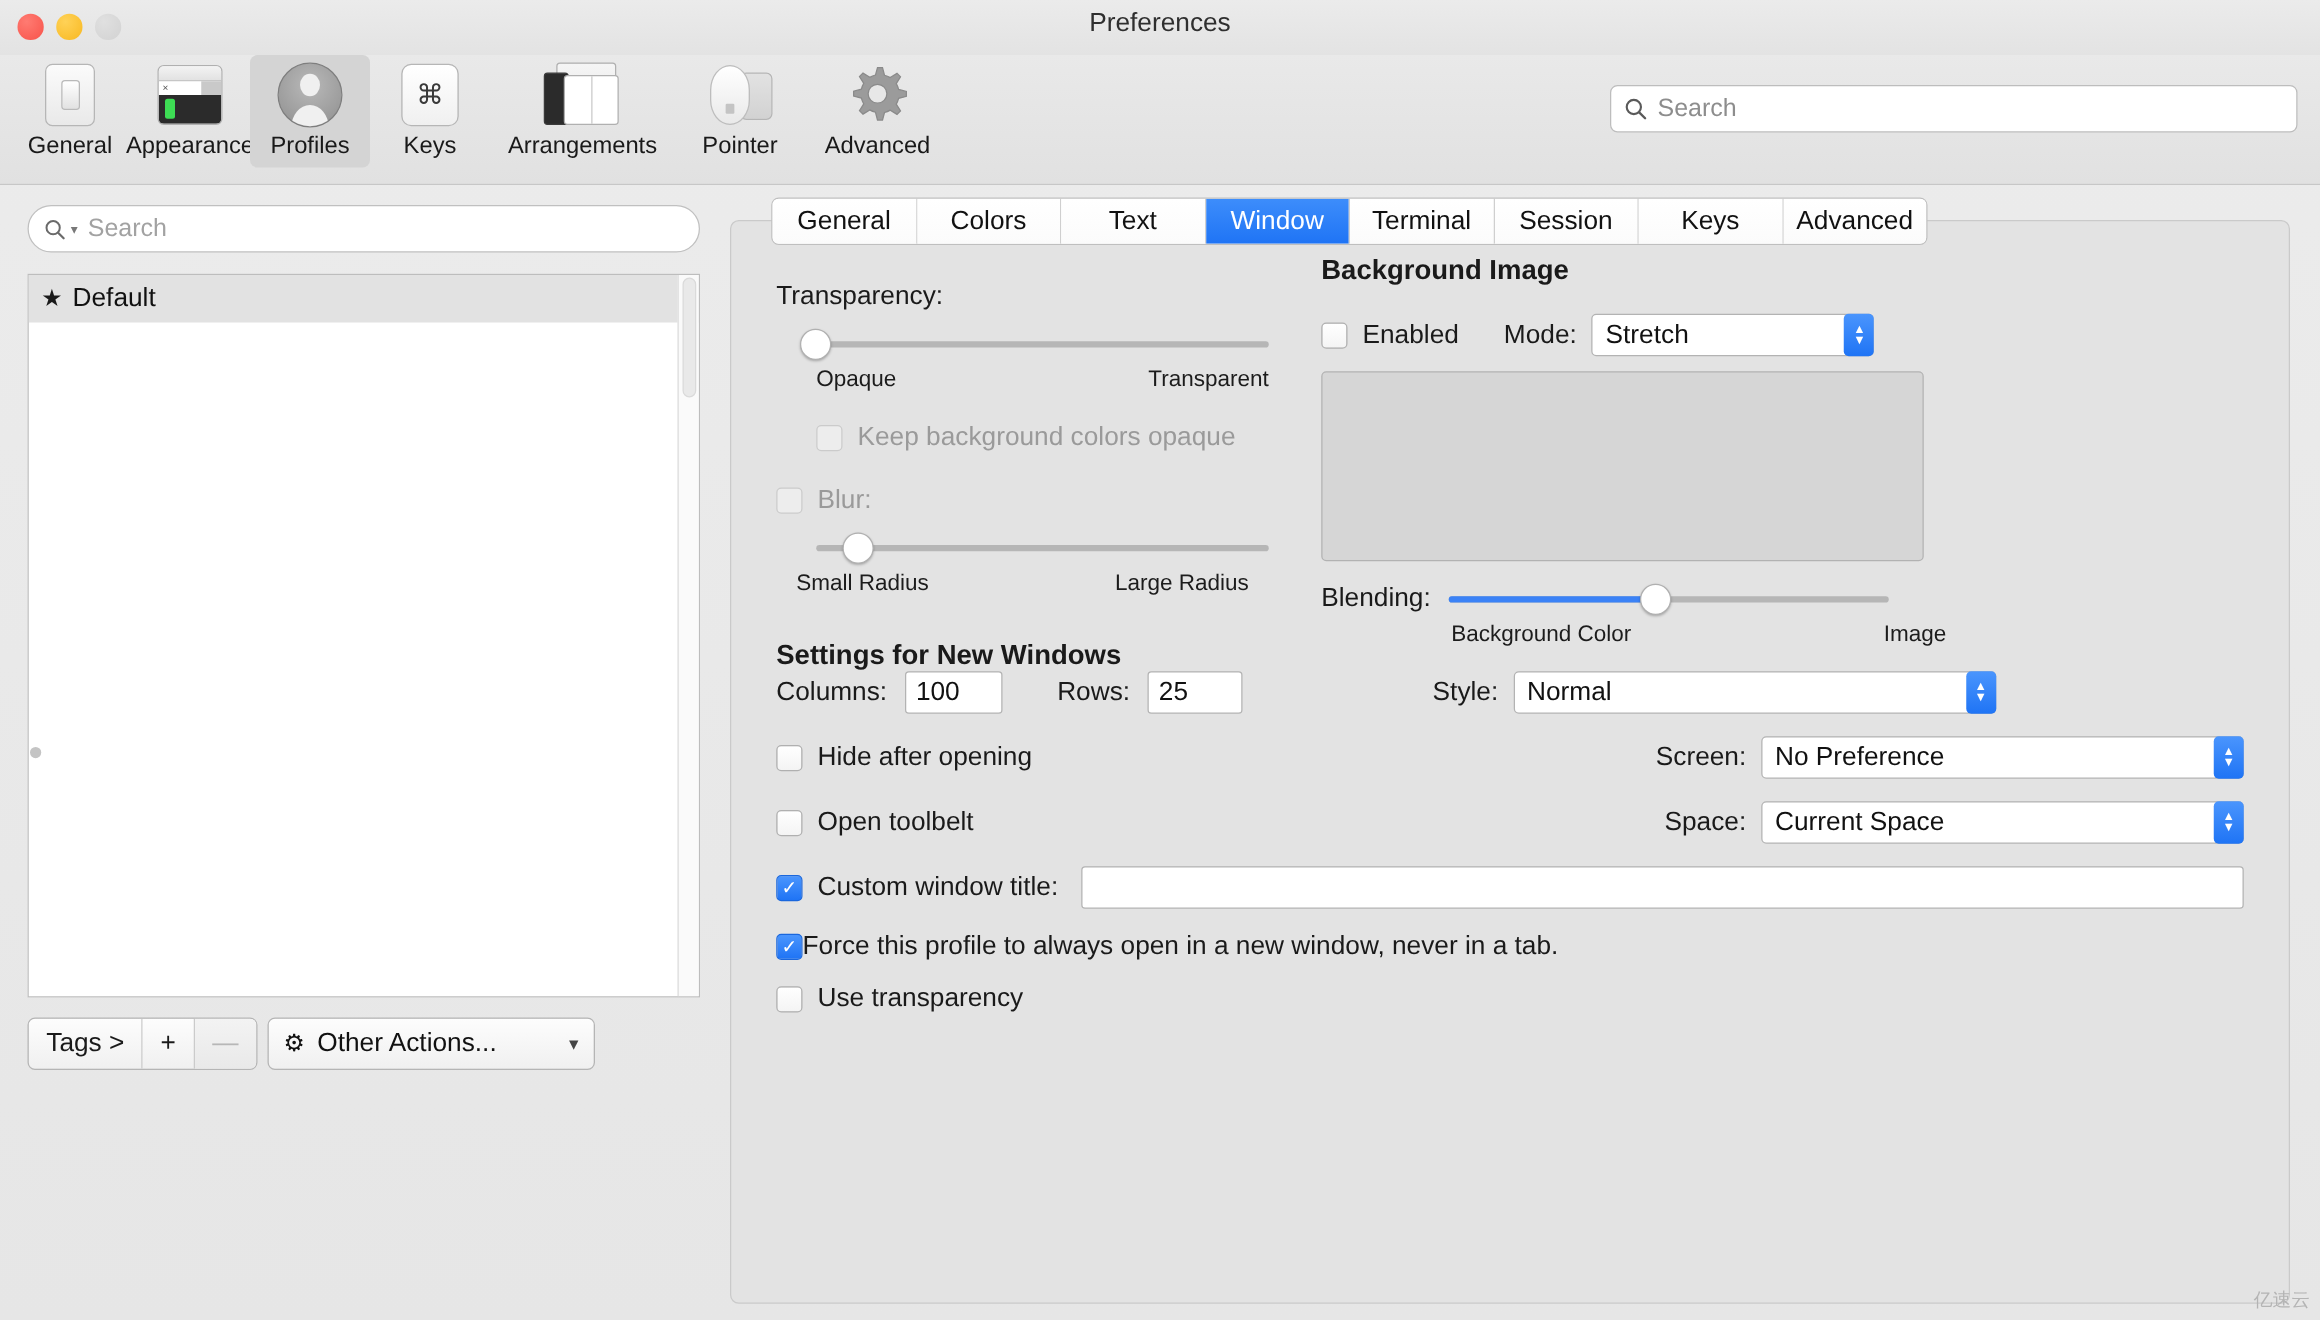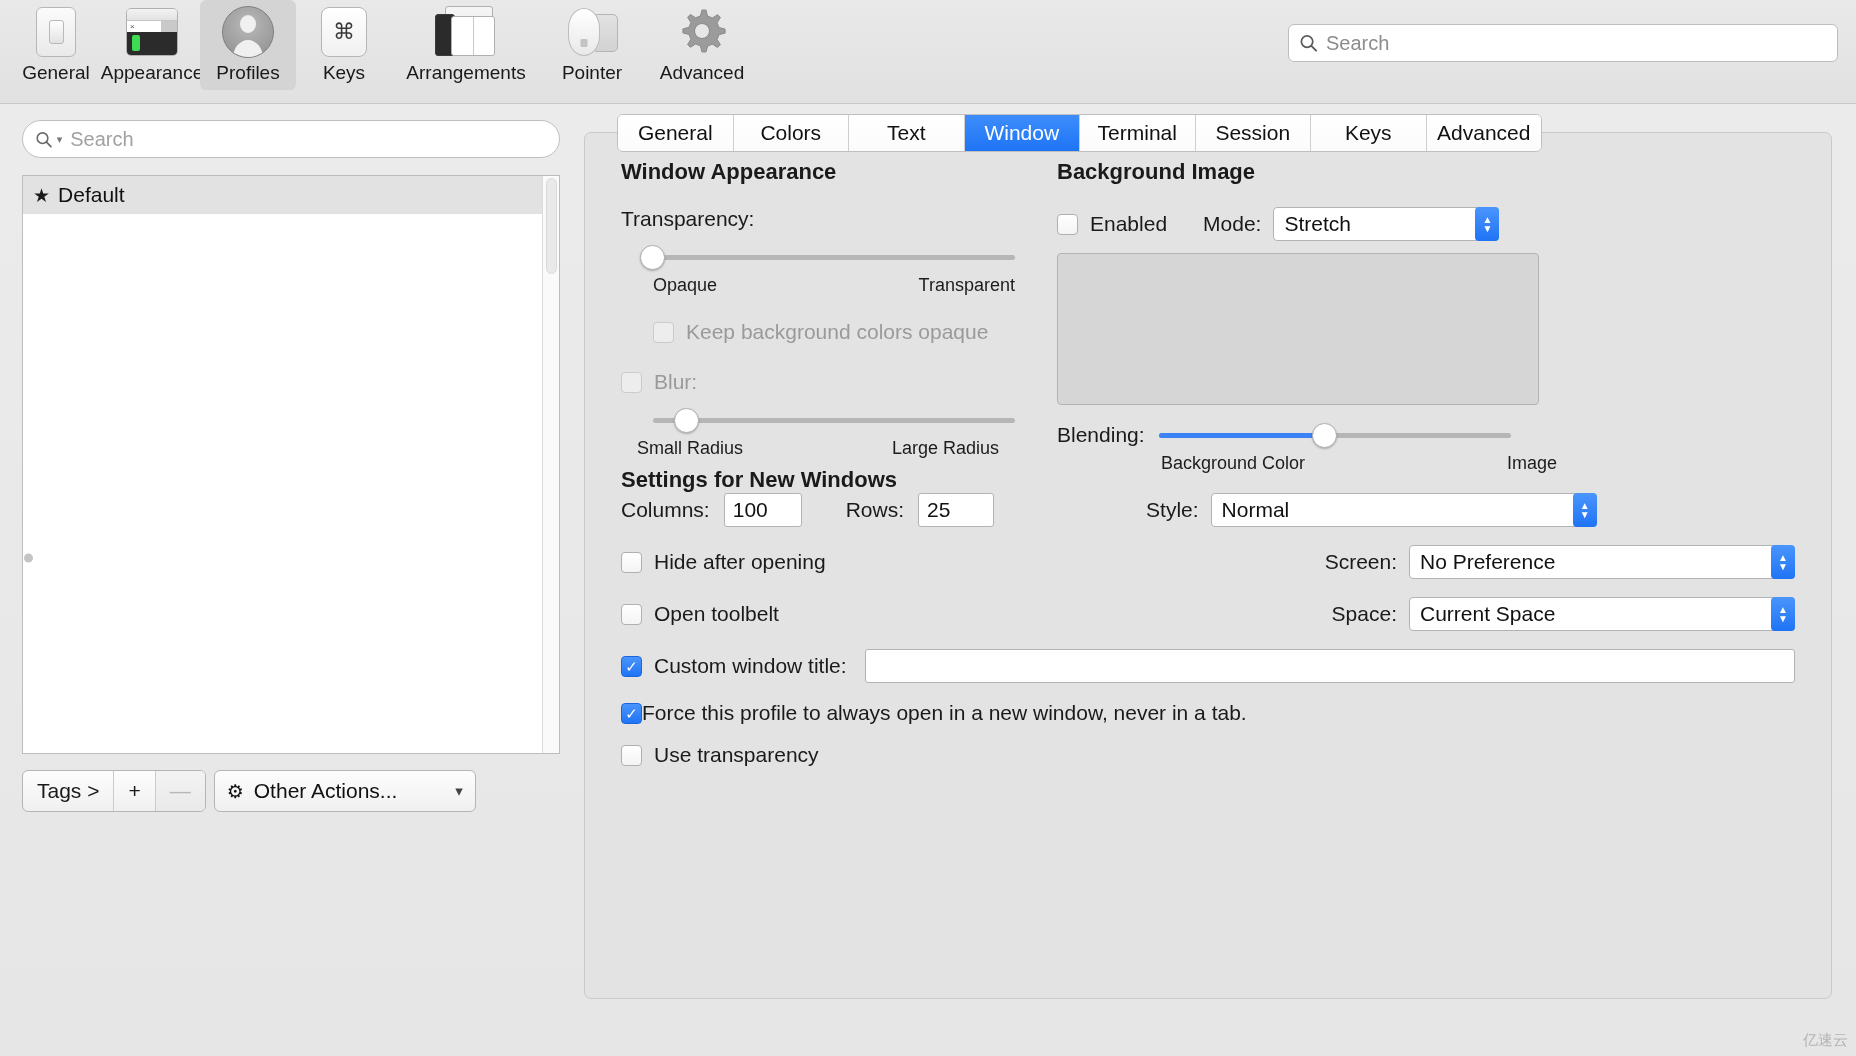--- a/index.html
+++ b/index.html
@@ -315,20 +315,28 @@
     color: #fff; font-size: 10px; line-height: 9px;
   }
 
   .row-flex { display: flex; align-items: center; }
 </style>
 </head>
 <body>
 
 <div class="window">
 
+  <div class="titlebar">
+    <div class="traffic">
+      <div class="tl tl-close"></div>
+      <div class="tl tl-min"></div>
+      <div class="tl tl-zoom"></div>
+    </div>
+    <div class="win-title">Preferences</div>
+  </div>
 
   <div class="toolbar">
     <div class="tb-items">
       <div class="tb-item">
         <div class="tb-icon">
           <div class="ic-general">
               <i></i>
             </div>
         </div>
         <div class="tb-label">General</div>
@@ -444,21 +452,20 @@
 
       <div class="split-handle"></div>
     </div>
 
     <div class="right-pane">
 
       <div class="panel">
         <div class="panel-inner">
 
           <div class="col-left">
-            <div class="h2">Window Appearance</div>
 
             <div class="lbl" style="margin-top:22px">Transparency:</div>
 
             <div class="slider" style="margin-top:14px; margin-left:32px; width:362px">
               <div class="track"></div>
               <div class="knob" style="left:-13px"></div>
             </div>
             <div class="slider-caps" style="margin-left:32px; width:362px">
               <span class="lbl-sm">Opaque</span>
               <span class="lbl-sm">Transparent</span>

